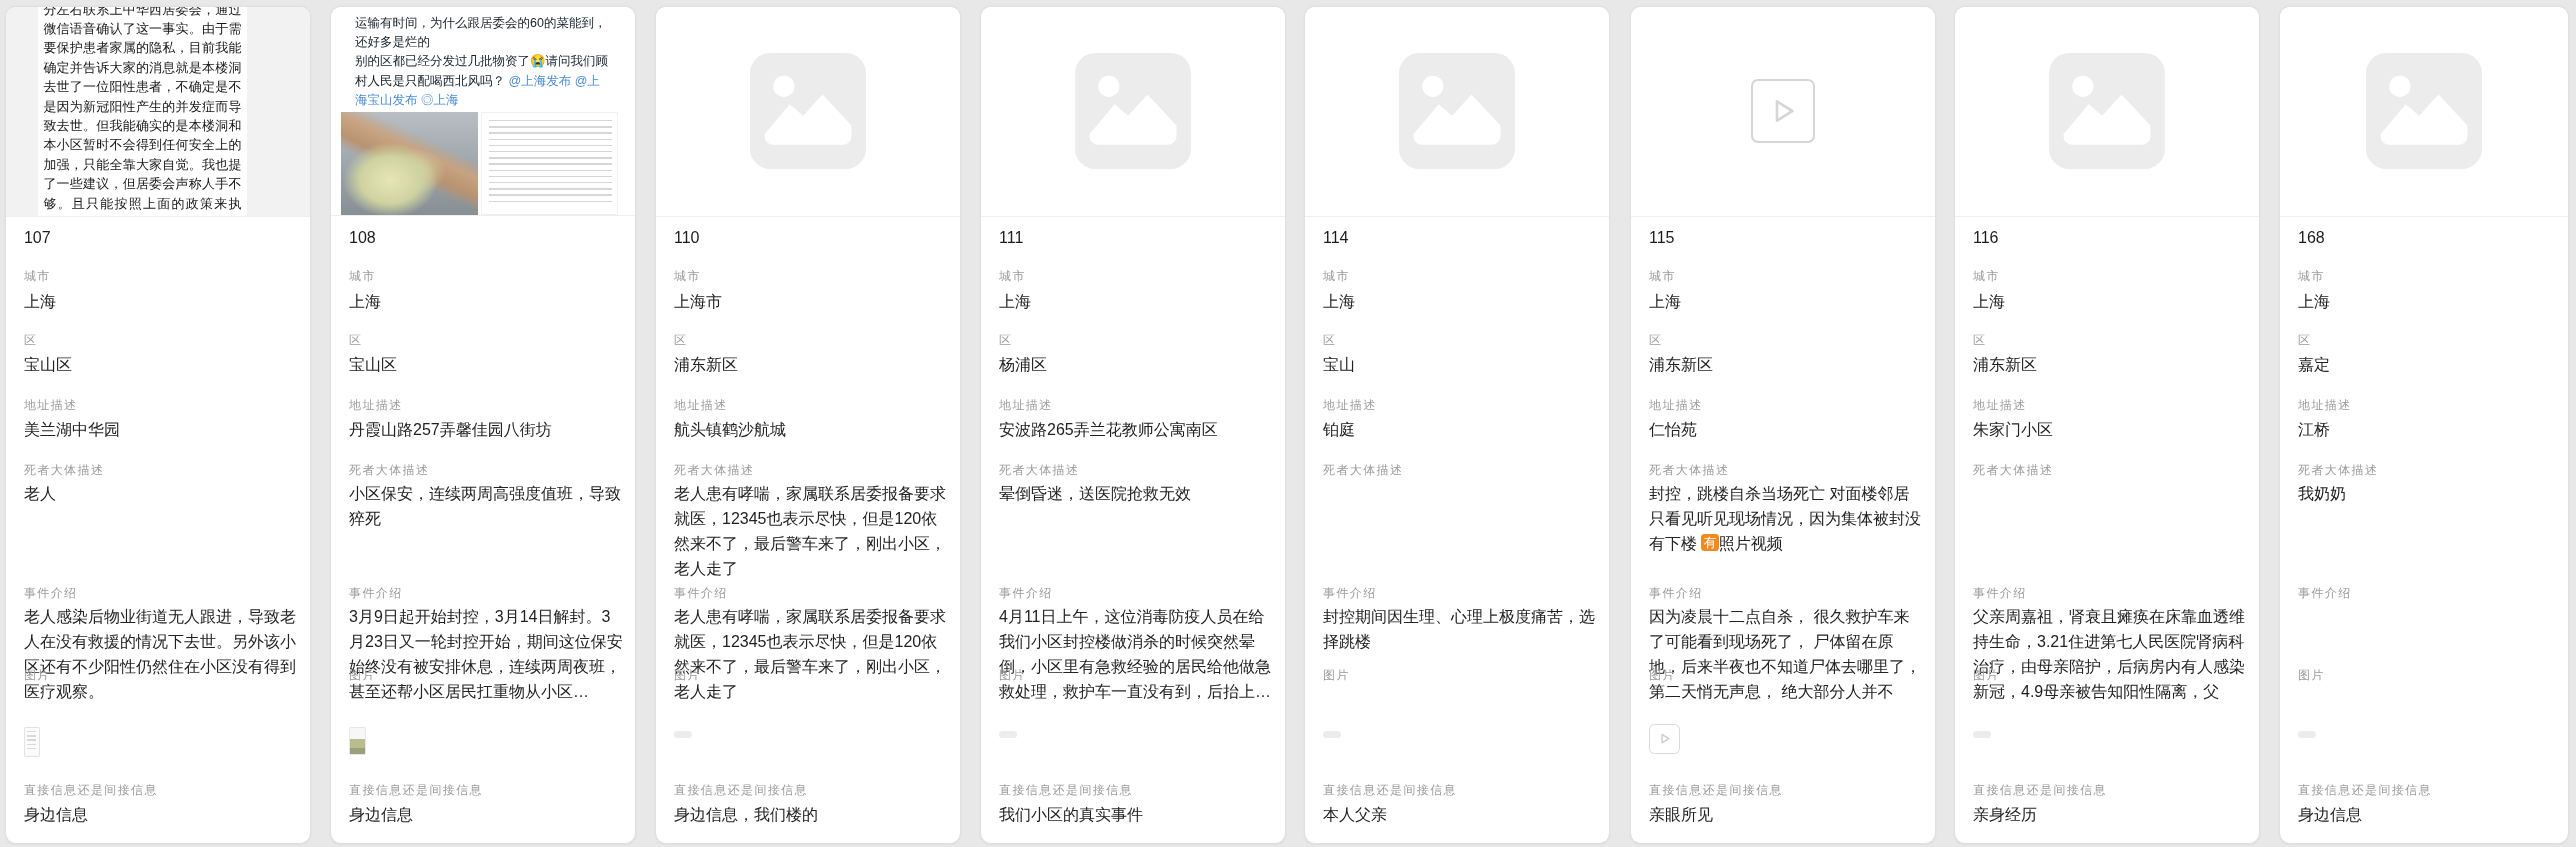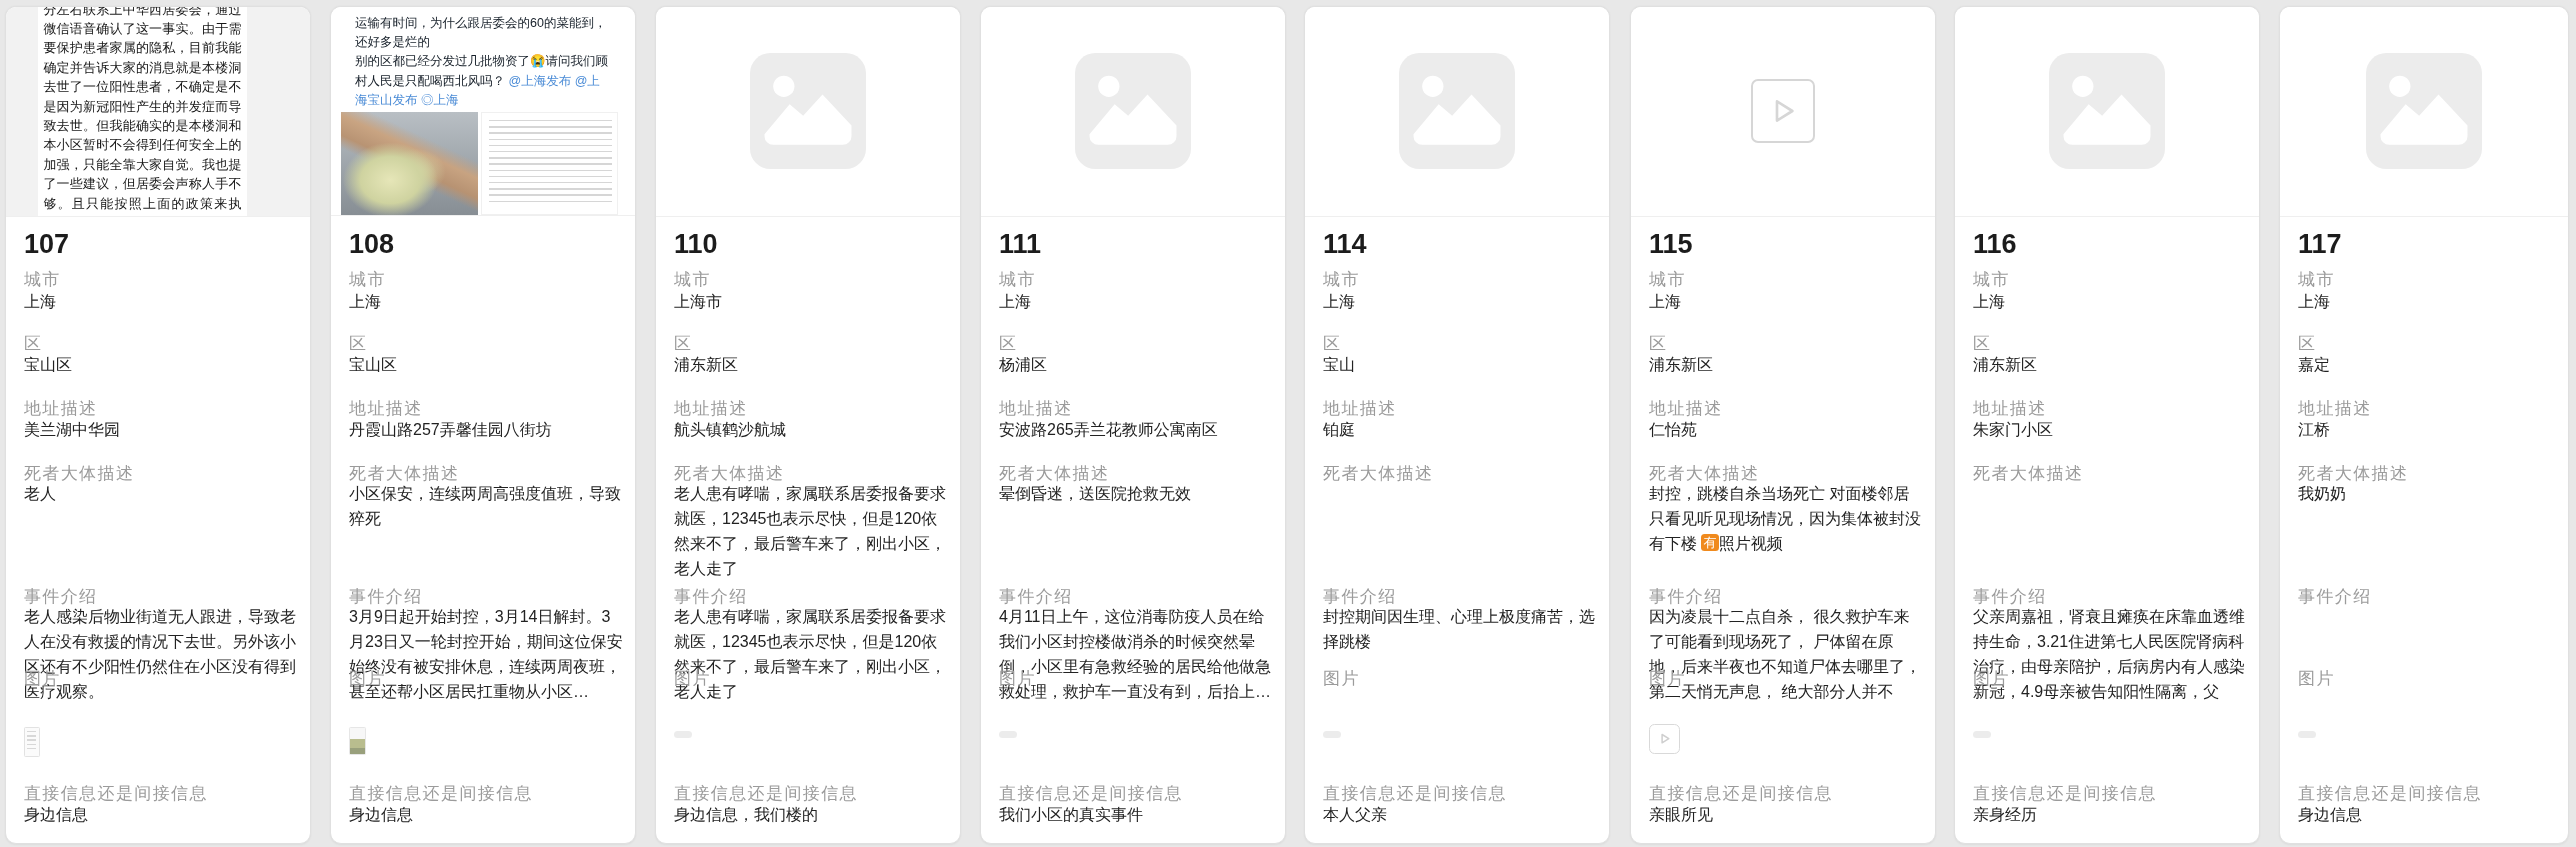--- a/index.html
+++ b/index.html
@@ -26,22 +26,22 @@
        radial-gradient(42px 33px at 55% 58%,#d8d9a8 0%,rgba(0,0,0,0) 70%),
        linear-gradient(205deg,rgba(0,0,0,0) 30%,rgba(202,163,127,.95) 40%,rgba(185,146,112,.95) 52%,rgba(0,0,0,0) 60%),
        linear-gradient(180deg,#b9bfc4 0%,#9aa1a7 60%,#878e94 100%)}
   .ph2{width:137px;background-color:#fff;border:0.7px solid #f0f0f0;box-sizing:border-box;
        background-image:repeating-linear-gradient(#d6d6d6 0 1.4px,rgba(0,0,0,0) 1.4px 6.2px);
        background-size:123px 87px;background-position:7px 7px;background-repeat:no-repeat}
   
   .m-photo,.m-video{display:flex;align-items:center;justify-content:center}
   .play-box{width:60px;height:60px;border:2.1px solid #d6d6d6;border-radius:7px;display:flex;align-items:center;justify-content:center}
   
-  .num{position:absolute;top:222px;left:18px;font-size:27px;font-weight:700;color:#1c1c1c}
-  .lb{position:absolute;left:18px;right:11px;font-size:17px;color:#9b9b9b;letter-spacing:1.4px}
+  .num{position:absolute;top:222px;left:18px;font-size:16px;font-weight:400;color:#1c1c1c}
+  .lb{position:absolute;left:18px;right:11px;font-size:12px;color:#9b9b9b;letter-spacing:1.4px}
   .vl{position:absolute;left:18px;right:11px;font-size:16px;line-height:25px;color:#222}
   .l-city{top:261px}.v-city{top:282px}
   .l-dist{top:325px}.v-dist{top:345px}
   .l-addr{top:390px}.v-addr{top:410px}
   .l-dec{top:455px}.v-dec{top:474px;height:101px;overflow:hidden}
   .l-evt{top:578px}.v-evt{top:597px;height:104px;overflow:hidden}
   .l-img{top:660px}
   .thumb{position:absolute;left:18px}
   .th-pill{top:724px;width:18px;height:7.6px;border-radius:4.2px;background:#ececec}
   .th-text{top:720px;width:14.6px;height:28px;background-color:#fbfbfb;border:0.7px solid #e2e2e2;border-radius:1.4px;
@@ -237,21 +237,21 @@
   </div>
 
   <div class="card">
     <div class="media m-photo">
       <svg width="116" height="116" viewBox="0 0 24 24">
           <rect width="24" height="24" rx="4.2" fill="#ececec"></rect>
           <circle cx="7" cy="6.9" r="2.2" fill="#fff"></circle>
           <path d="M3 16.8 L8.2 10.6 L11 13 L15 8.6 L21 15 V17.2 A1.8 1.8 0 0 1 19.2 19 H4.8 A1.8 1.8 0 0 1 3 17.2 Z" fill="#fff"></path>
         </svg>
     </div>
-    <div class="num">117</div>
+    <div class="num">168</div>
     <div class="lb l-city">城市</div>
     <div class="vl v-city">上海</div>
     <div class="lb l-dist">区</div>
     <div class="vl v-dist">嘉定</div>
     <div class="lb l-addr">地址描述</div>
     <div class="vl v-addr">江桥</div>
     <div class="lb l-dec">死者大体描述</div>
     <div class="vl v-dec"><span>我奶奶</span></div>
     <div class="lb l-evt">事件介绍</div>
     <div class="lb l-img">图片</div>

